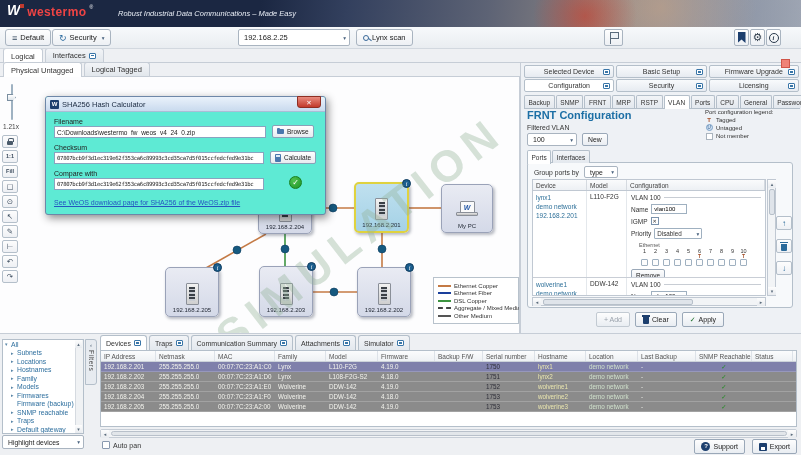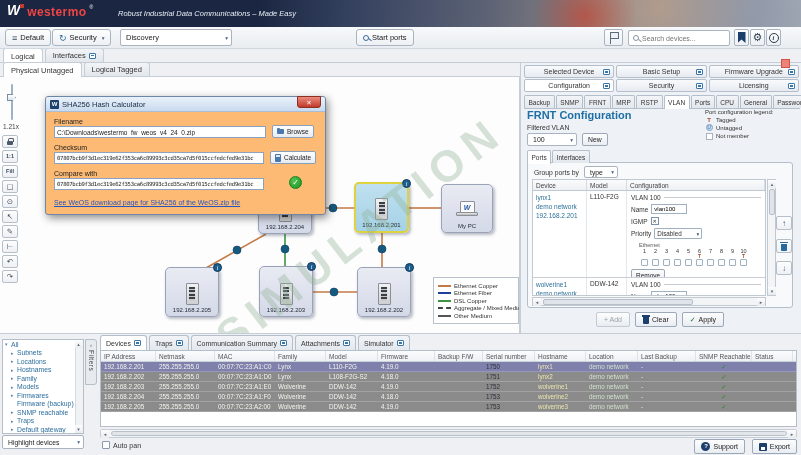--- a/index.html
+++ b/index.html
@@ -73,21 +73,21 @@
   .pcscr{width:15px;height:12px;background:#fafafa;border:1px solid #8a8f98;border-radius:1px;display:flex;align-items:center;justify-content:center}
   .pcscr b{font-size:7px;color:#2458a8;font-style:italic}
   .pcbase{width:22px;height:4px;background:linear-gradient(#e8e8e8,#b8b8b8);border:1px solid #8a8f98;border-radius:1px;margin-top:-1px}
   .wmark{position:absolute;left:150px;top:132px;width:420px;z-index:8;pointer-events:none;text-align:center;font-size:44px;font-weight:bold;letter-spacing:8px;color:rgba(148,178,153,.38);transform:rotate(-38deg)}
   .medlegend{position:absolute;left:433px;top:200px;width:86px;background:#fff;border:1px solid #b8c2cc;padding:3px 4px;z-index:6}
   .legrow{display:flex;align-items:center;gap:3px;margin:1.5px 0}
   .legline{width:13px;height:0;flex:none}
   .legtext{font-size:6px;color:#333;white-space:nowrap}
 
   
-  .dialog{position:absolute;left:45px;top:96px;width:281px;height:119px;background:#fdba74;border:1px solid #6e87a8;border-radius:3px;box-shadow:2px 3px 8px rgba(0,0,0,.45);z-index:50}
+  .dialog{position:absolute;left:45px;top:96px;width:281px;height:119px;background:#5eead4;border:1px solid #6e87a8;border-radius:3px;box-shadow:2px 3px 8px rgba(0,0,0,.45);z-index:50}
   .dtitle{height:15px;background:linear-gradient(#eaf2fb,#c9daee);border-bottom:1px solid #a9bdd6;border-radius:2px 2px 0 0;display:flex;align-items:center;padding:0 4px;gap:3px}
   .dicon{width:9px;height:9px;background:#1d3f6e;color:#fff;font-size:6px;line-height:9px;text-align:center;font-weight:bold;border-radius:1px;flex:none}
   .dtext{font-size:7.5px;color:#1a2a40;flex:1}
   .dclose{width:24px;height:12px;background:linear-gradient(#e98b7e,#c23a2a);border:1px solid #8e2e22;border-radius:0 0 3px 3px;color:#fff;font-size:6.5px;text-align:center;line-height:11px;margin-top:-4px}
   .dlabel{position:absolute;font-size:7px;color:#222}
   .dinput{position:absolute;height:12px;background:#fff;border:1px solid #8aa3bf;font-size:6.5px;padding:0 2px;color:#222;white-space:nowrap;overflow:hidden;font-family:inherit}
   .dinput.hash{font-family:"DejaVu Sans Mono",monospace;font-size:5.6px;letter-spacing:-.3px}
   .dbtn{position:absolute;height:13px;background:linear-gradient(#fefefe,#e7ebf0);border:1px solid #8aa0b8;border-radius:2px;font-size:6.5px;display:flex;align-items:center;gap:3px;padding:0 4px;color:#222}
   .fldr{width:7px;height:5px;background:#4a77ad;border-radius:0 1px 1px 1px;position:relative;flex:none}
   .fldr::before{content:'';position:absolute;left:0;top:-1.5px;width:3px;height:1.5px;background:#4a77ad;border-radius:1px 1px 0 0}
@@ -203,34 +203,30 @@
 <div class="tbar">
   <div class="tbtn" style="left:5px">
     <span class="hamb"></span>
     <span>Default</span>
   </div>
   <div class="tbtn" style="left:52px">
     <span class="refr"></span>
     <span>Security</span>
     <span class="car"></span>
   </div>
-  <div class="combo" style="left:120px;width:112px">
-    <span>Discovery</span>
+  <div class="combo" style="left:238px;width:112px">
+    <span>192.168.2.25</span>
     <span class="car"></span>
   </div>
   <div class="tbtn" style="left:356px">
     <span class="mag"></span>
-    <span>Start ports</span>
+    <span>Lynx scan</span>
   </div>
   <div class="iconbtn" style="left:604px;width:19px">
     <span class="flagic"></span>
-  </div>
-  <div class="srch">
-    <span class="mag gray"></span>
-    <input placeholder="Search devices..." style="">
   </div>
   <div class="iconbtn" style="left:734px">
     <span class="bmark"></span>
   </div>
   <div class="iconbtn" style="left:750px">
     <span class="gearg">⚙</span>
   </div>
   <div class="iconbtn" style="left:766px">
     <span class="infoic">i</span>
   </div>

